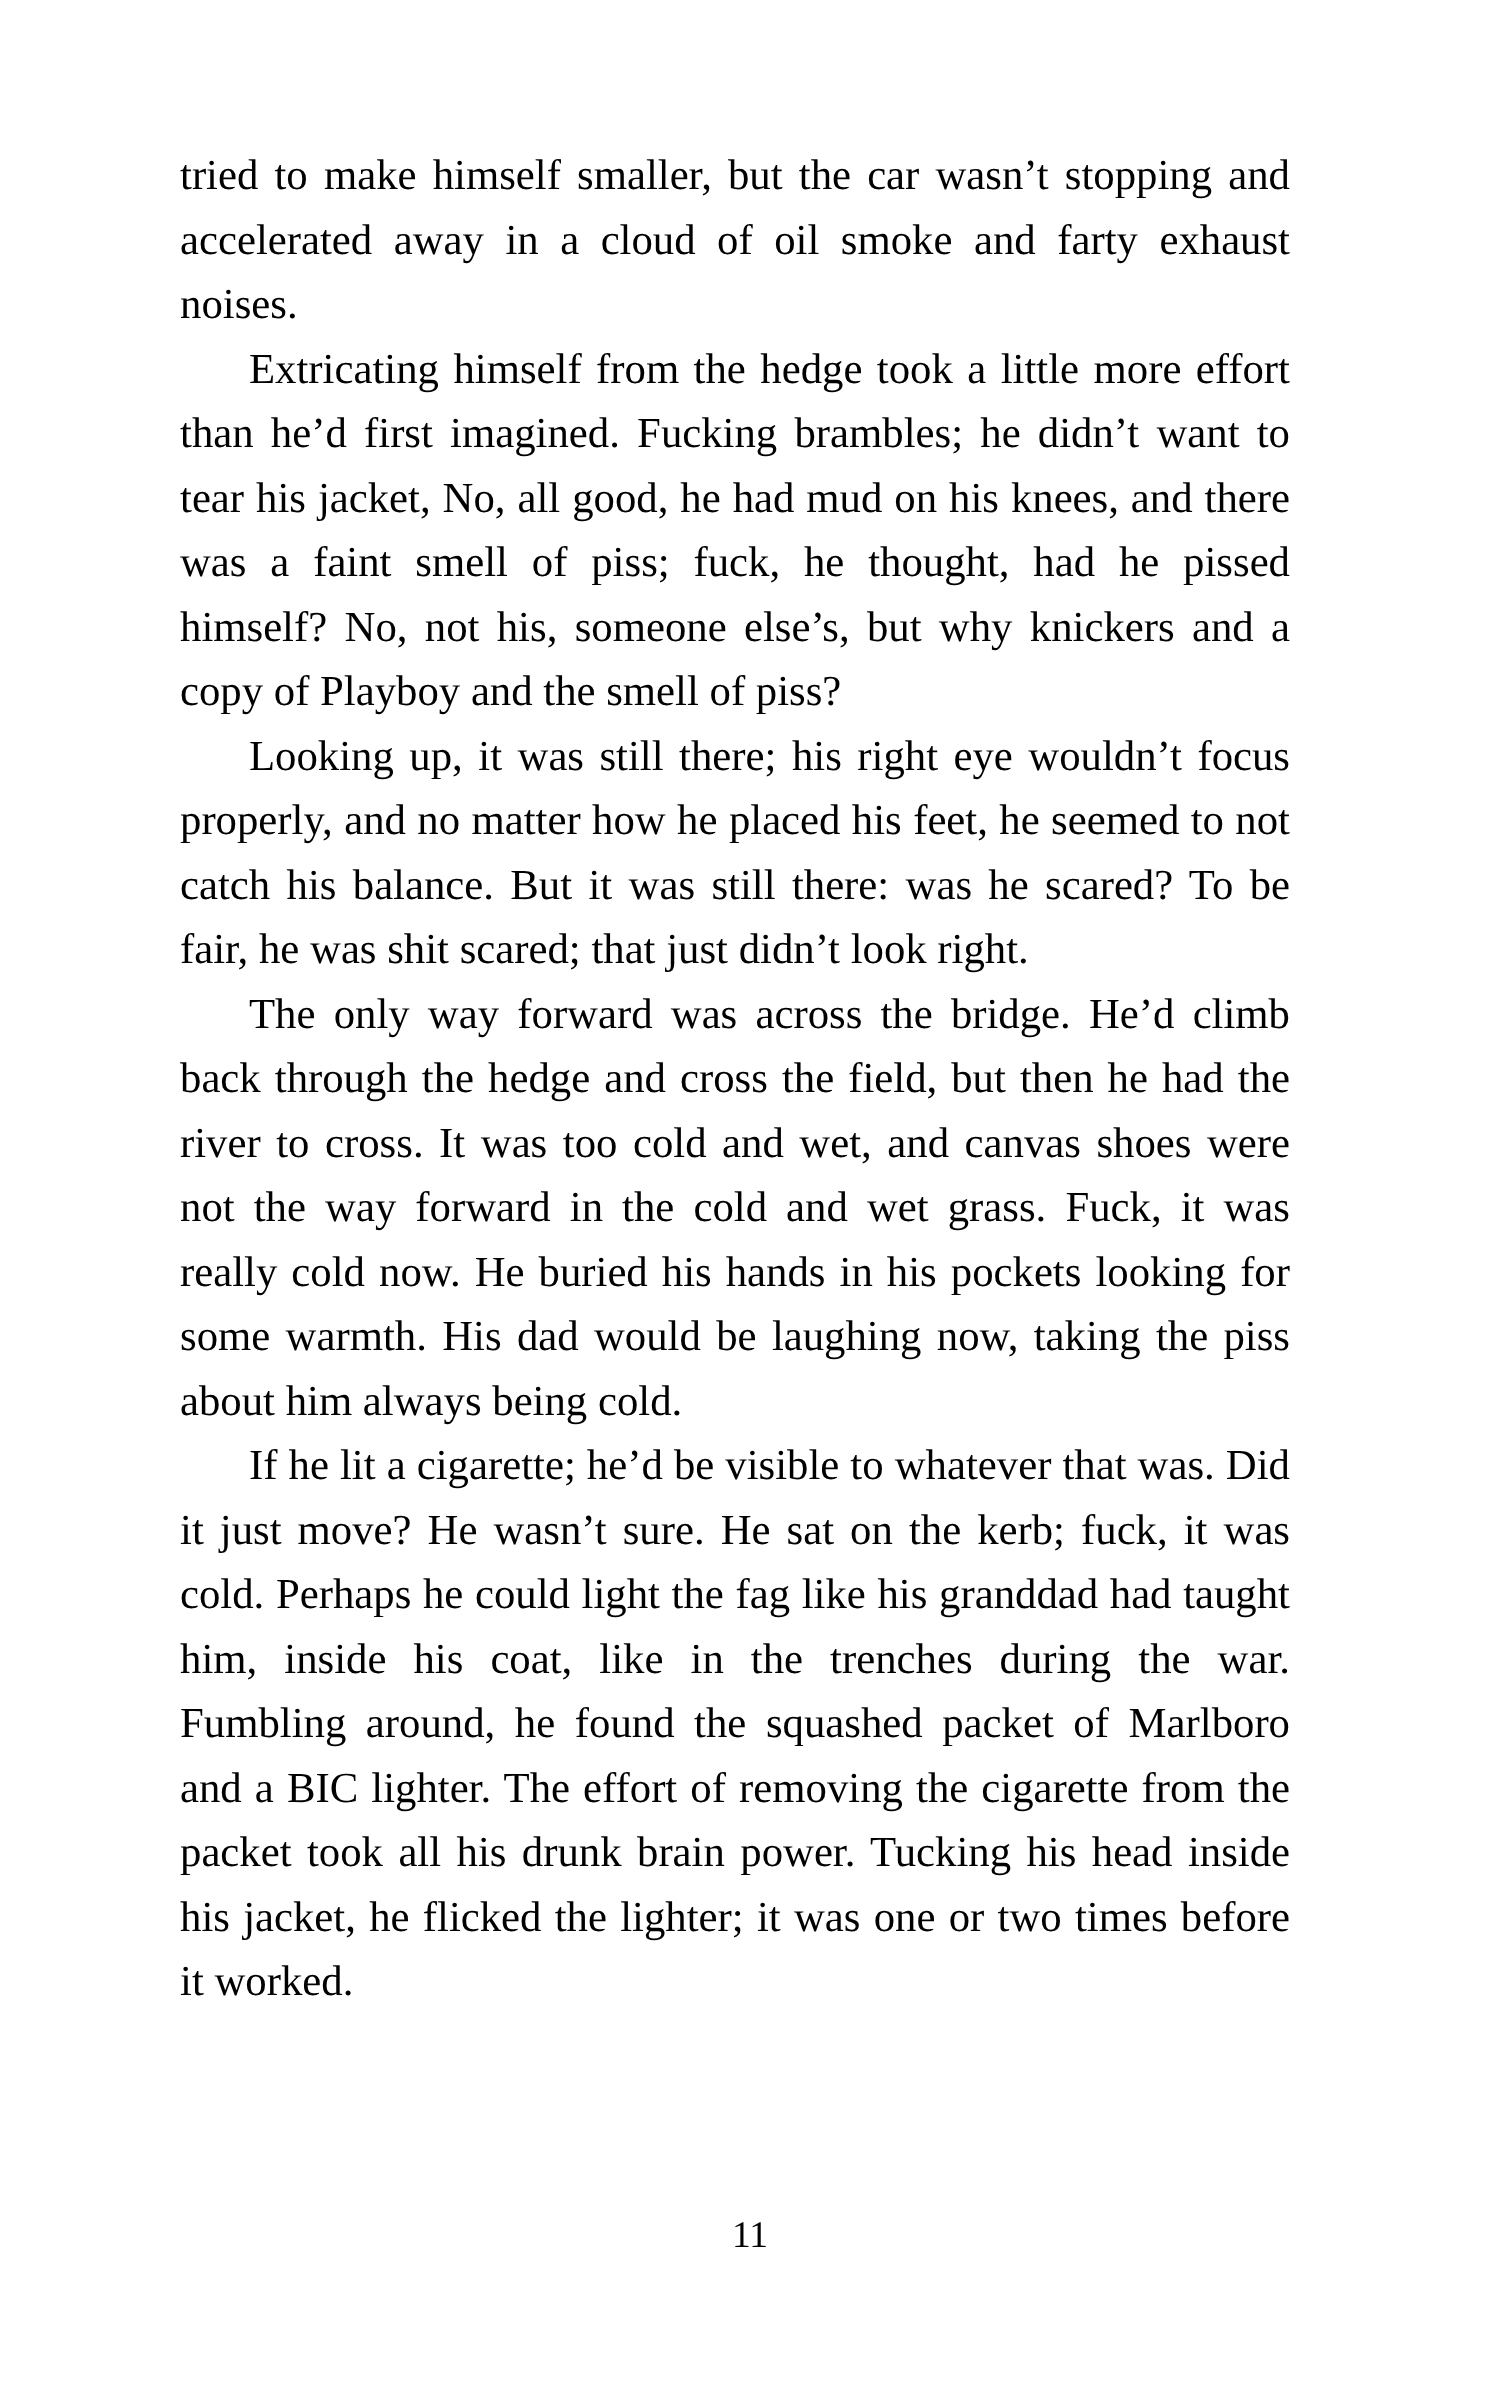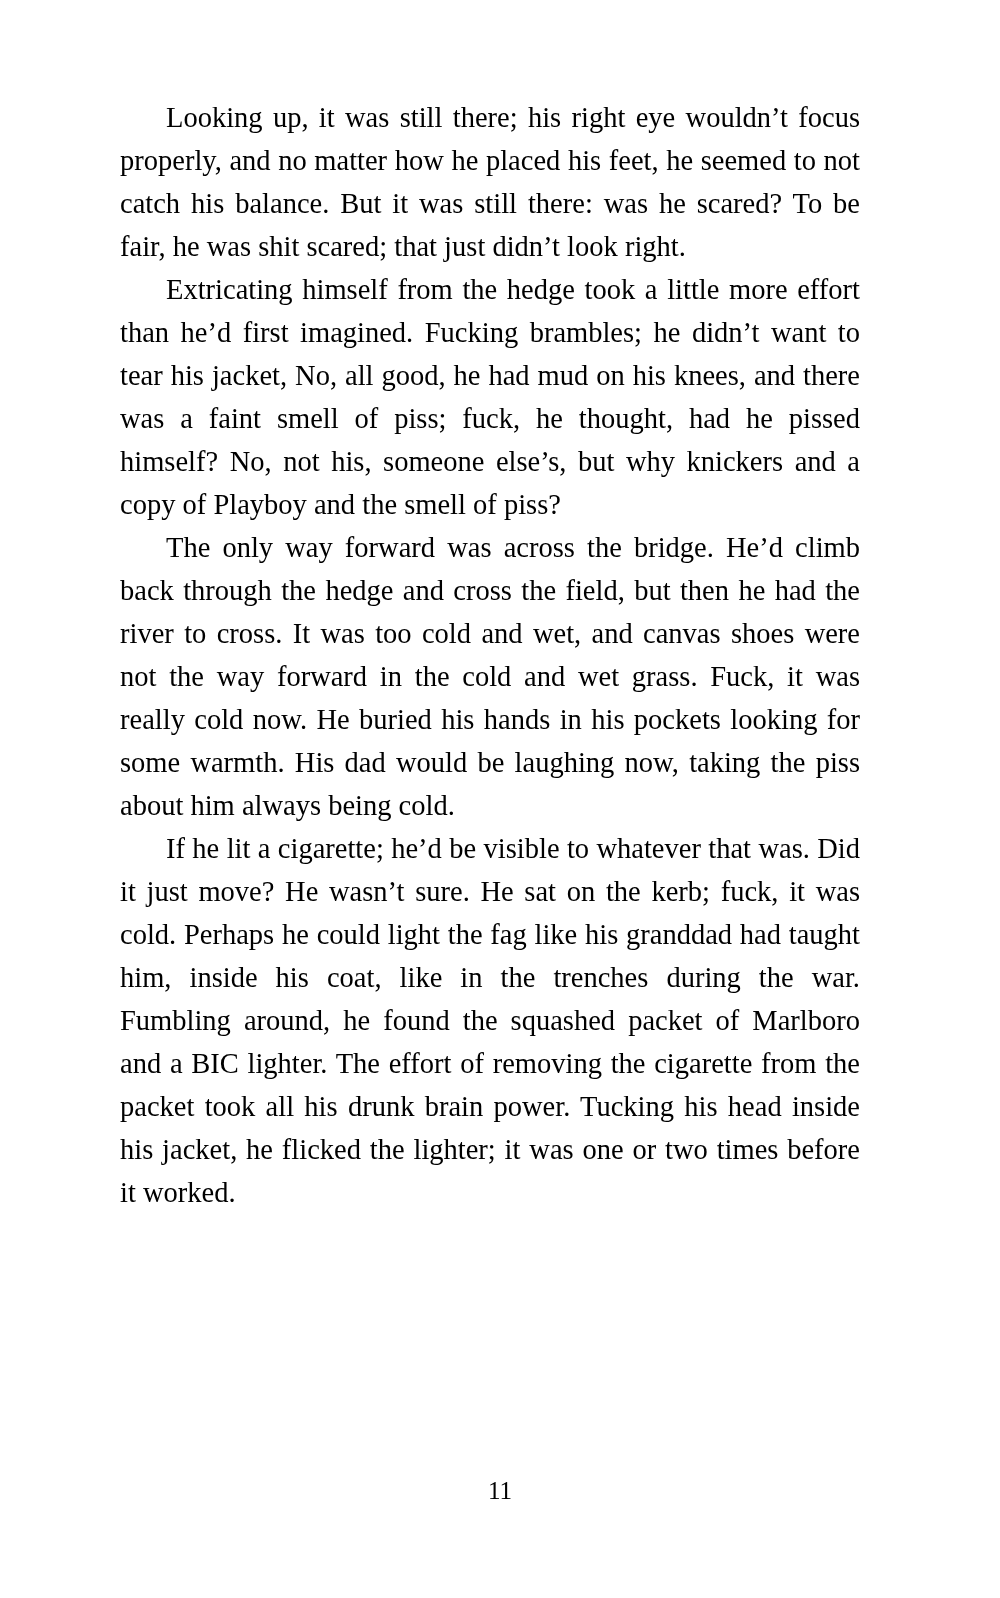--- a/index.html
+++ b/index.html
@@ -45,19 +45,20 @@
     font-size: 25px;
     line-height: 30px;
     font-family: "Liberation Serif", serif;
   }
 </style>
 </head>
 <body>
 
 <div class="page">
   <div class="body-text">
+    <p>tried to make himself smaller, but the car wasn’t stopping and accelerated away in a cloud of oil smoke and farty exhaust noises.</p>
+    <p class="indent">Extricating himself from the hedge took a little more effort than he’d first imagined. Fucking brambles; he didn’t want to tear his jacket, No, all good, he had mud on his knees, and there was a faint smell of piss; fuck, he thought, had he pissed himself? No, not his, someone else’s, but why knickers and a copy of Playboy and the smell of piss?</p>
     <p class="indent">Looking up, it was still there; his right eye wouldn’t focus properly, and no matter how he placed his feet, he seemed to not catch his balance. But it was still there: was he scared? To be fair, he was shit scared; that just didn’t look right.</p>
-    <p class="indent">Extricating himself from the hedge took a little more effort than he’d first imagined. Fucking brambles; he didn’t want to tear his jacket, No, all good, he had mud on his knees, and there was a faint smell of piss; fuck, he thought, had he pissed himself? No, not his, someone else’s, but why knickers and a copy of Playboy and the smell of piss?</p>
     <p class="indent">The only way forward was across the bridge. He’d climb back through the hedge and cross the field, but then he had the river to cross. It was too cold and wet, and canvas shoes were not the way forward in the cold and wet grass. Fuck, it was really cold now. He buried his hands in his pockets looking for some warmth. His dad would be laughing now, taking the piss about him always being cold.</p>
     <p class="indent">If he lit a cigarette; he’d be visible to whatever that was. Did it just move? He wasn’t sure. He sat on the kerb; fuck, it was cold. Perhaps he could light the fag like his granddad had taught him, inside his coat, like in the trenches during the war. Fumbling around, he found the squashed packet of Marlboro and a BIC lighter. The effort of removing the cigarette from the packet took all his drunk brain power. Tucking his head inside his jacket, he flicked the lighter; it was one or two times before it worked.</p>
   </div>
   <div class="page-number">11</div>
 </div>
 
 </body></html>

